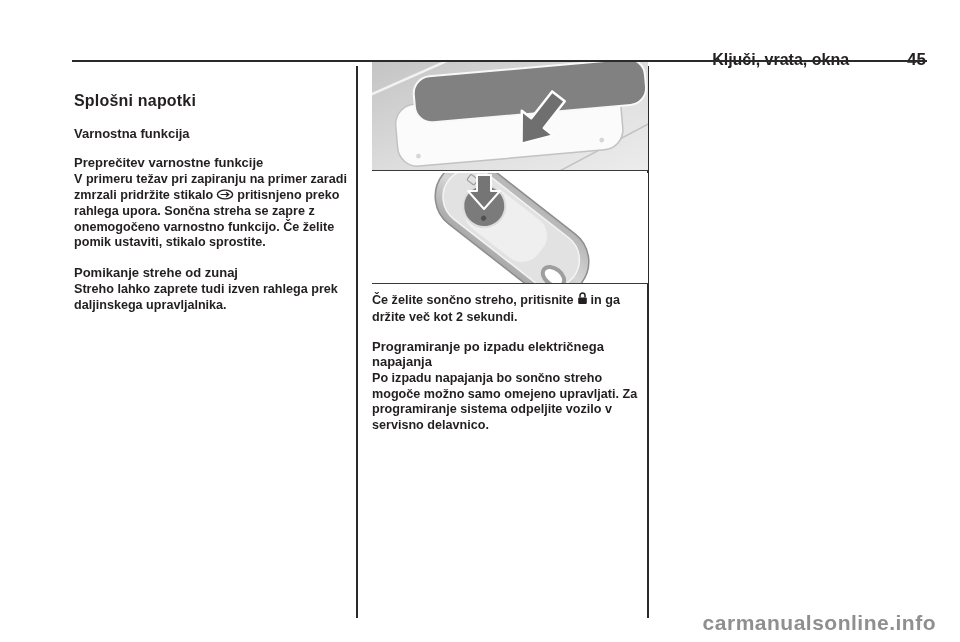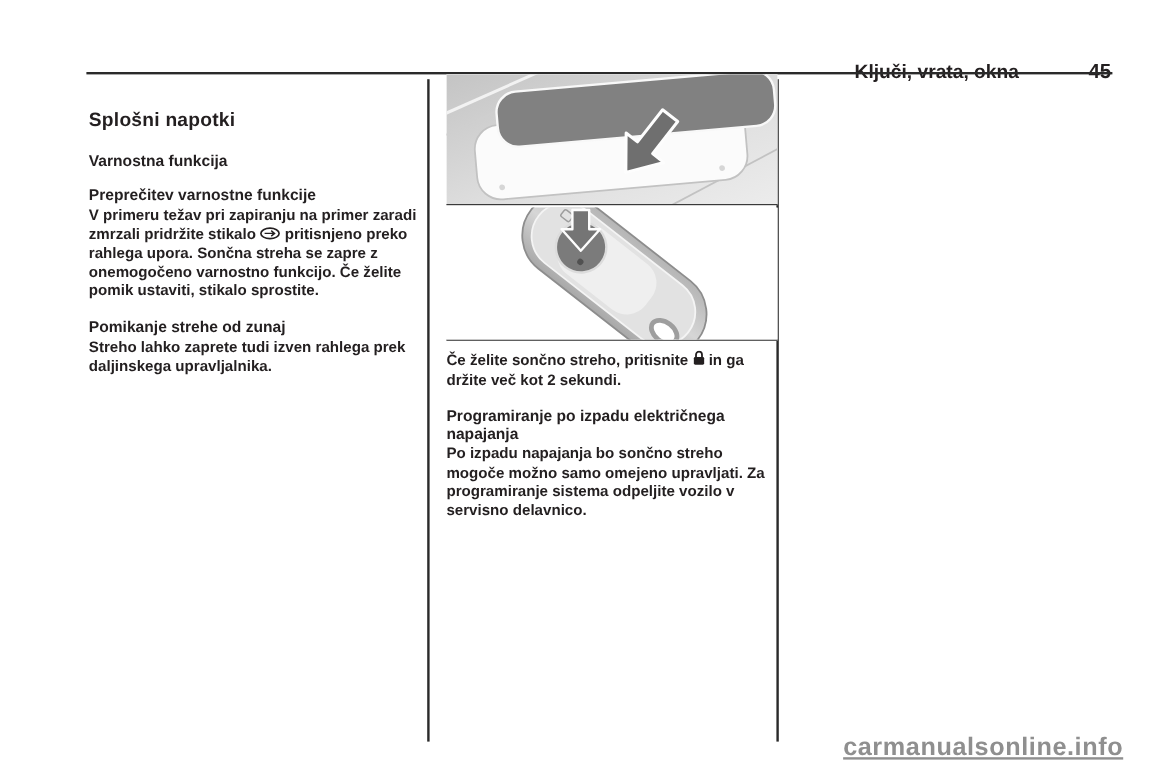--- a/index.html
+++ b/index.html
@@ -99,21 +99,20 @@
   .mid-text { margin-top: 8px; }
   
   .watermark {
     position: absolute;
     right: 24px;
     bottom: 7px;
     font-size: 21px;
     font-weight: bold;
     letter-spacing: .5px;
     color: #8f8f8f;
-    text-decoration: underline;
   }
 </style>
 </head>
 <body>
 
 <div class="page">
 
   <div class="header">
     <span>Ključi, vrata, okna</span>
     <span class="pagenum">45</span>

